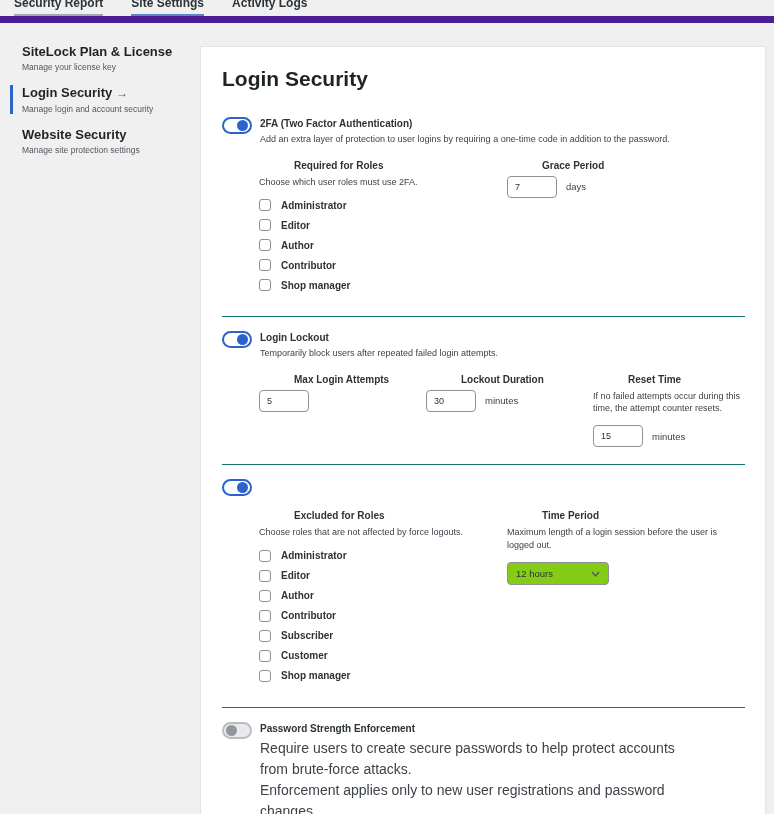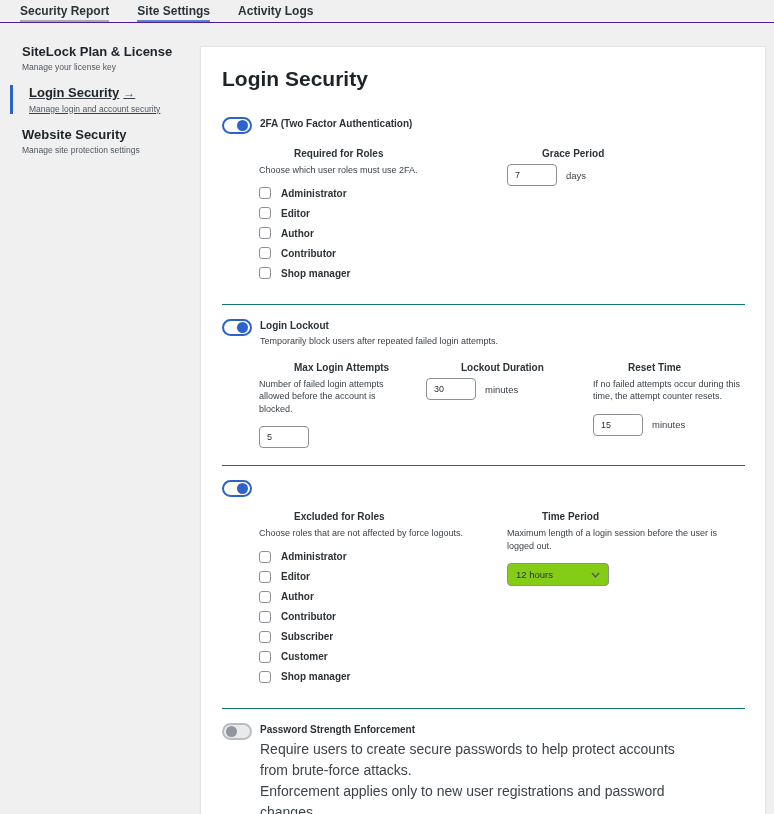--- a/index.html
+++ b/index.html
@@ -7,34 +7,34 @@
   body {
     font-family:"Liberation Sans", sans-serif;
     background:#f0f0f1;
     color:#3c434a;
     overflow:hidden;
     position:relative;
   }
   
   .topnav {
     position:absolute; top:0; left:0; right:0; height:23px;
-    border-bottom:1px solid #4c1d95;
-    display:flex; gap:28px; padding:5px 0 0 20px;
+    border-bottom:7px solid #4c1d95;
+    display:flex; gap:28px; padding:5px 0 0 14px;align-items:flex-end;
   }
   .tab {
     font-size:12px; font-weight:700; color:#2c3338;
     padding-bottom:4px; border-bottom:2px solid transparent;
     cursor:pointer; white-space:nowrap; line-height:1.1;
   }
   .tab.inactive-underlined { border-bottom-color:#a5a9ad; }
   .tab.active { border-bottom-color:#5b84c7; }
   
   .sidebar { position:absolute; top:44px; left:10px; width:186px; }
   .side-item { padding-left:12px; margin-bottom:13px; cursor:pointer; }
-  .side-item.active { border-left:3px solid #2c62c9; padding-left:16px;text-decoration:underline; }
+  .side-item.active { border-left:3px solid #2c62c9; padding-left:9px; }
   .side-title { font-size:13px; font-weight:700; color:#1d2327; line-height:1.25; }
   .side-sub { font-size:8.5px; color:#50575e; margin-top:2px; }
   .arrow { color:#2c62c9; font-size:12px; margin-left:4px; font-weight:400; }
   
   .card {
     position:absolute; top:46px; left:200px; width:566px; height:900px;
     background:#ffffff; border:1px solid #e2e4e7;
     box-shadow:0 1px 2px rgba(0,0,0,.04);
     padding:12px 20px 0 21px;
   }
@@ -108,20 +108,21 @@
 <div class="card">
   <h1 class="page-title">Login Security</h1>
 
   <div class="section">
     <div class="toggle-row">
       <div class="tgl" data-on="true">
           <span class="knob"></span>
         </div>
       <div class="tgl-text">
         <div class="tgl-label">2FA (Two Factor Authentication)</div>
+        <div class="tgl-desc">Add an extra layer of protection to user logins by requiring a one-time code in addition to the password.</div>
       </div>
     </div>
     <div class="cols2">
       <div class="left">
         <div class="col-heading">Required for Roles</div>
         <div class="col-desc">Choose which user roles must use 2FA.</div>
         <div class="cbrow">
           <span class="cb"></span>
           <span class="cblabel">Administrator</span>
         </div>
@@ -158,21 +159,20 @@
           <span class="knob"></span>
         </div>
       <div class="tgl-text">
         <div class="tgl-label">Login Lockout</div>
         <div class="tgl-desc">Temporarily block users after repeated failed login attempts.</div>
       </div>
     </div>
     <div class="cols3">
       <div>
         <div class="col-heading">Max Login Attempts</div>
-        <div class="col-desc">Number of failed login attempts allowed before the account is blocked.</div>
         <div class="inputrow">
           <input class="numinput" type="text" value="5" style="">
         </div>
       </div>
       <div>
         <div class="col-heading">Lockout Duration</div>
         <div class="inputrow">
           <input class="numinput" type="text" value="30" style="">
           <span class="unit">minutes</span>
         </div>

